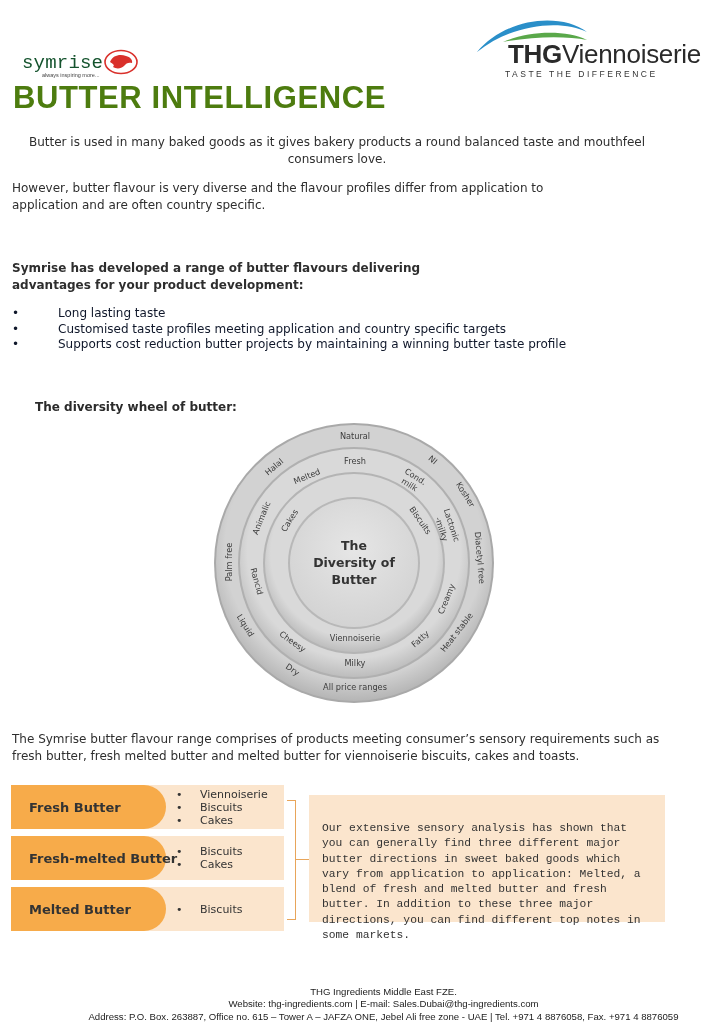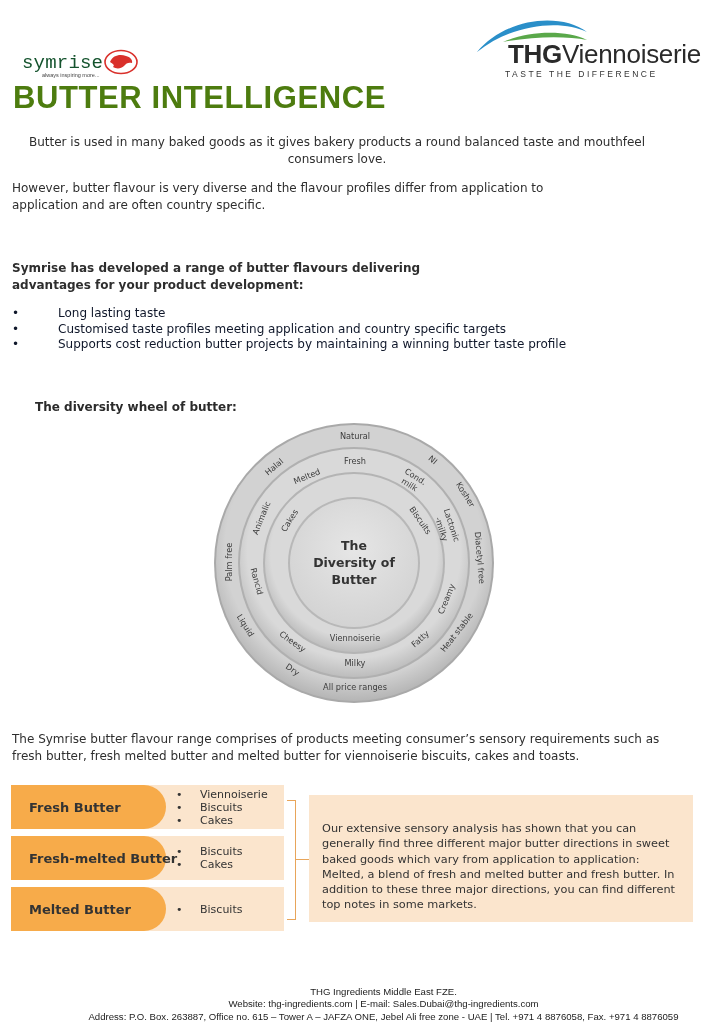--- a/index.html
+++ b/index.html
@@ -27,21 +27,21 @@
   .p4 { top:731px; width:660px; }
   .prod-row { position:absolute; left:11px; width:273px; height:44px; background:#fbe5cd; }
   .prod-tab { position:absolute; left:0; top:0; height:44px; width:155px; background:#f7ab4a;
               border-top-right-radius:22px 22px; border-bottom-right-radius:22px 22px; display:flex; align-items:center; }
   .prod-tab span { padding-left:18px; font-family:"DejaVu Sans", sans-serif; font-size:13px; font-weight:bold; color:#333; white-space:nowrap; }
   .prod-items { position:absolute; left:165px; top:0; height:44px; display:flex; flex-direction:column; justify-content:center; font-size:11px; line-height:13px; color:#333; }
   .prod-items div { position:relative; padding-left:24px; }
   .prod-items div::before { content:"•"; position:absolute; left:0; }
   .bracket { left:287px; top:800px; width:8px; height:118px; border:1px solid #e8a55a; border-left:none; }
   .bracket-line { left:295px; top:859px; width:16px; height:1px; background:#e8a55a; }
-  .info-box { left:309px; top:795px; width:384px; height:127px; background:#fbe5cd; box-sizing:border-box; padding:26px 12px 0 13px; font-size:11.3px; line-height:15.3px; color:#333; }
+  .info-box { left:309px; top:795px; width:356px; height:127px; background:#fbe5cd; box-sizing:border-box; padding:26px 12px 0 13px; font-size:11.3px; line-height:15.3px; color:#333;font-family:Liberation Mono, monospace; }
   .footer { left:0; top:986px; width:703px; text-align:center; font-family:"Liberation Sans", sans-serif; font-size:9.6px; line-height:12.3px; color:#222;padding-left:32px; }
 </style>
 </head>
 <body>
 
 <div class="abs symrise-word">symrise</div>
 <svg class="abs symrise-logo" viewBox="0 0 34 26">
   <ellipse cx="17" cy="13" rx="16" ry="11.5" fill="#fff" stroke="#d9302b" stroke-width="1.6"></ellipse>
   <path d="M6 13 C9 6,16 5,22 7 C26 8,29 11,28 14 C25 13,22 14,20 17 C17 20,12 20,9 18 C11 16,9 15,6 13 Z" fill="#d9302b"></path>
 </svg>

